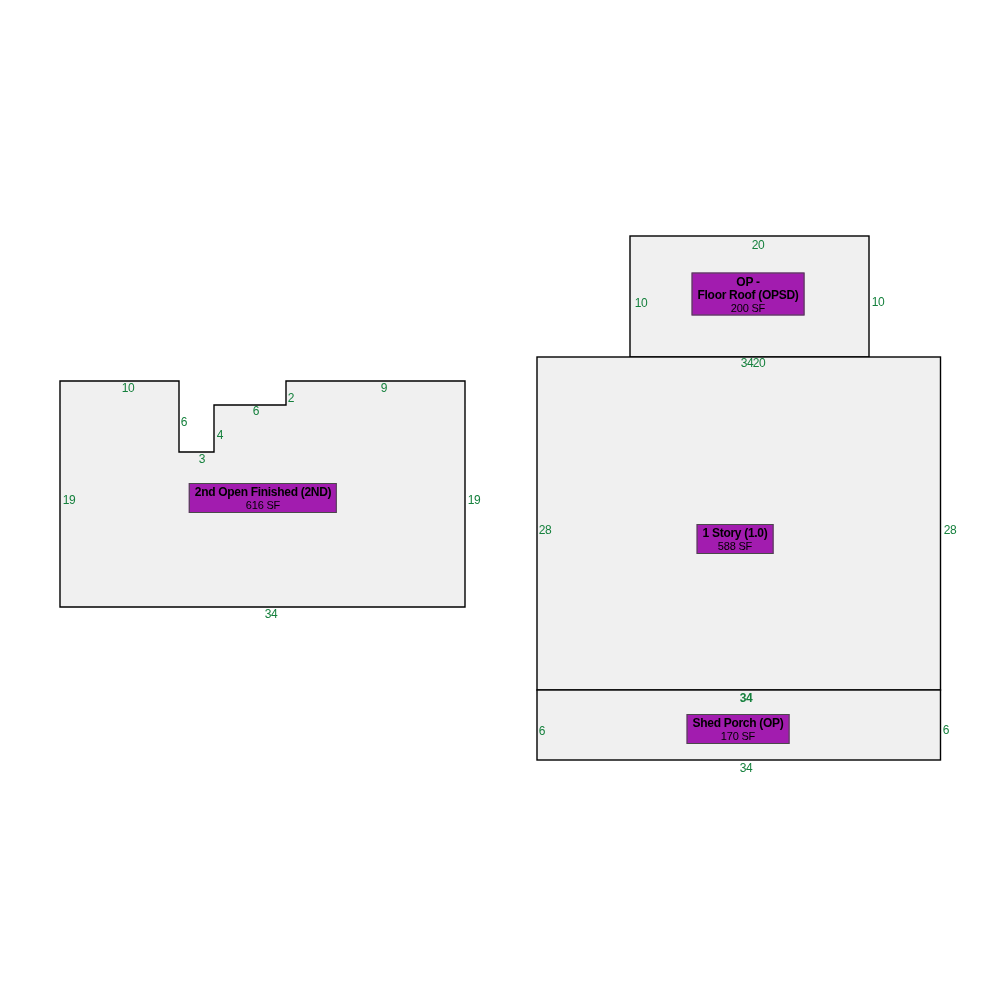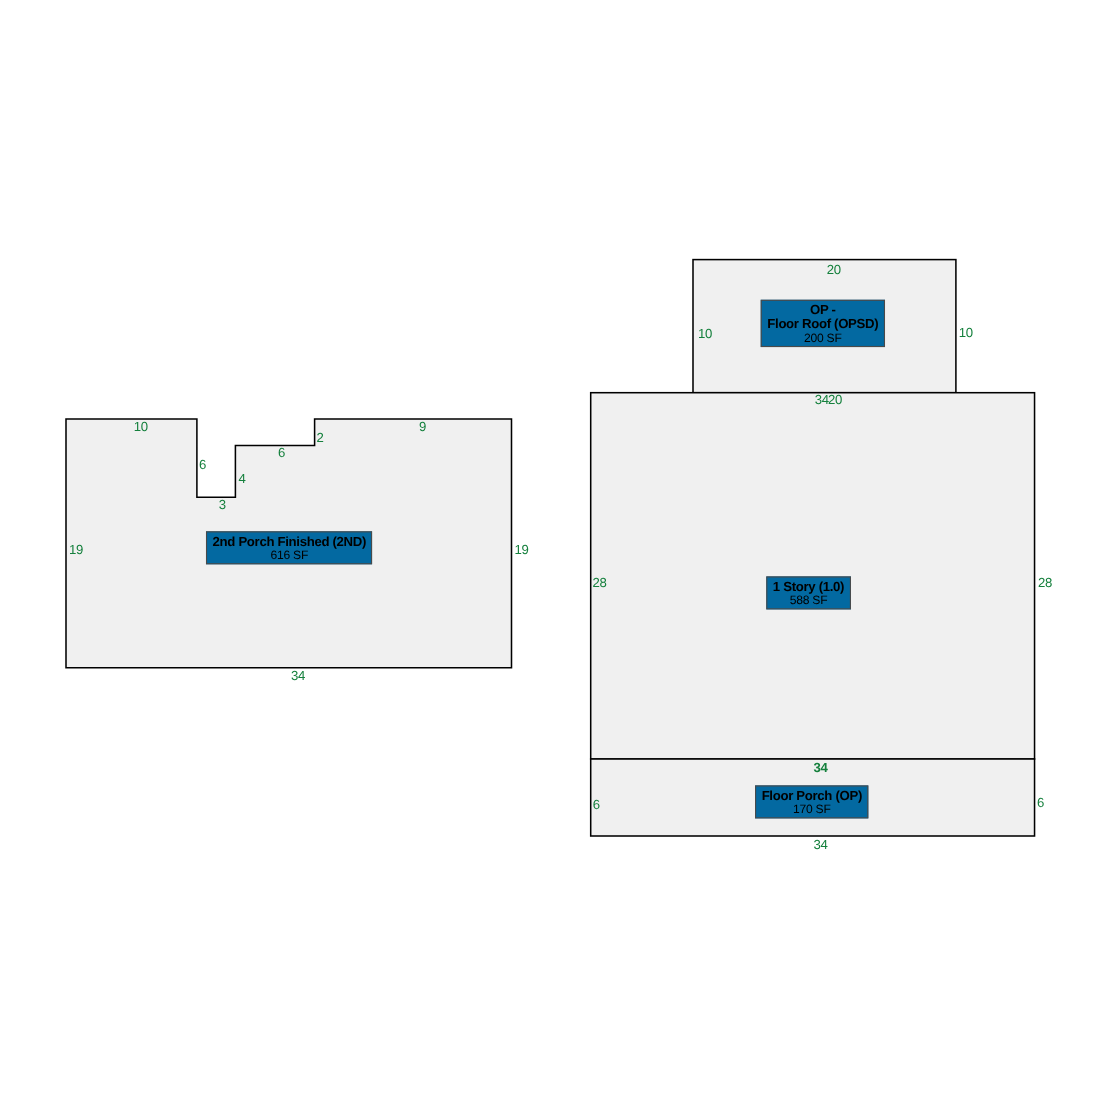--- a/index.html
+++ b/index.html
@@ -36,21 +36,21 @@
     letter-spacing: -0.3px;
     white-space: nowrap;
     color: #15803d;
   }
   .dim.bold {
     font-weight: bold;
   }
   .tag {
     position: absolute;
     transform: translate(-50%, -50%);
-    background: #0369a1;
+    background: #a21caf;
     border: 1px solid #4a4a4a;
     padding: 2px 5px 1px 5px;
     text-align: center;
     white-space: nowrap;
   }
   .tag-title {
     font-size: 12px;
     line-height: 13px;
     font-weight: bold;
     letter-spacing: -0.3px;
@@ -92,33 +92,33 @@
   <span class="dim" style="left:747px; top:363px;">34</span>
   <span class="dim" style="left:545px; top:530px;">28</span>
   <span class="dim" style="left:950px; top:530px;">28</span>
   <span class="dim bold" style="left:746px; top:698px;">34</span>
 
   <span class="dim" style="left:542px; top:731px;">6</span>
   <span class="dim" style="left:946px; top:730px;">6</span>
   <span class="dim" style="left:746px; top:768px;">34</span>
 
   <div class="tag" style="left:263px; top:498px;">
-    <div class="tag-title">2nd Porch Finished (2ND)</div>
+    <div class="tag-title">2nd Open Finished (2ND)</div>
     <div class="tag-sf">616 SF</div>
   </div>
 
   <div class="tag" style="left:748px; top:294px;">
     <div class="tag-title">OP -</div>
     <div class="tag-title">Floor Roof (OPSD)</div>
     <div class="tag-sf">200 SF</div>
   </div>
 
   <div class="tag" style="left:735px; top:527px;margin-top:12px;">
     <div class="tag-title">1 Story (1.0)</div>
     <div class="tag-sf">588 SF</div>
   </div>
 
   <div class="tag" style="left:738px; top:729px;">
-    <div class="tag-title">Floor Porch (OP)</div>
+    <div class="tag-title">Shed Porch (OP)</div>
     <div class="tag-sf">170 SF</div>
   </div>
 
 </div>
 
 </body></html>

